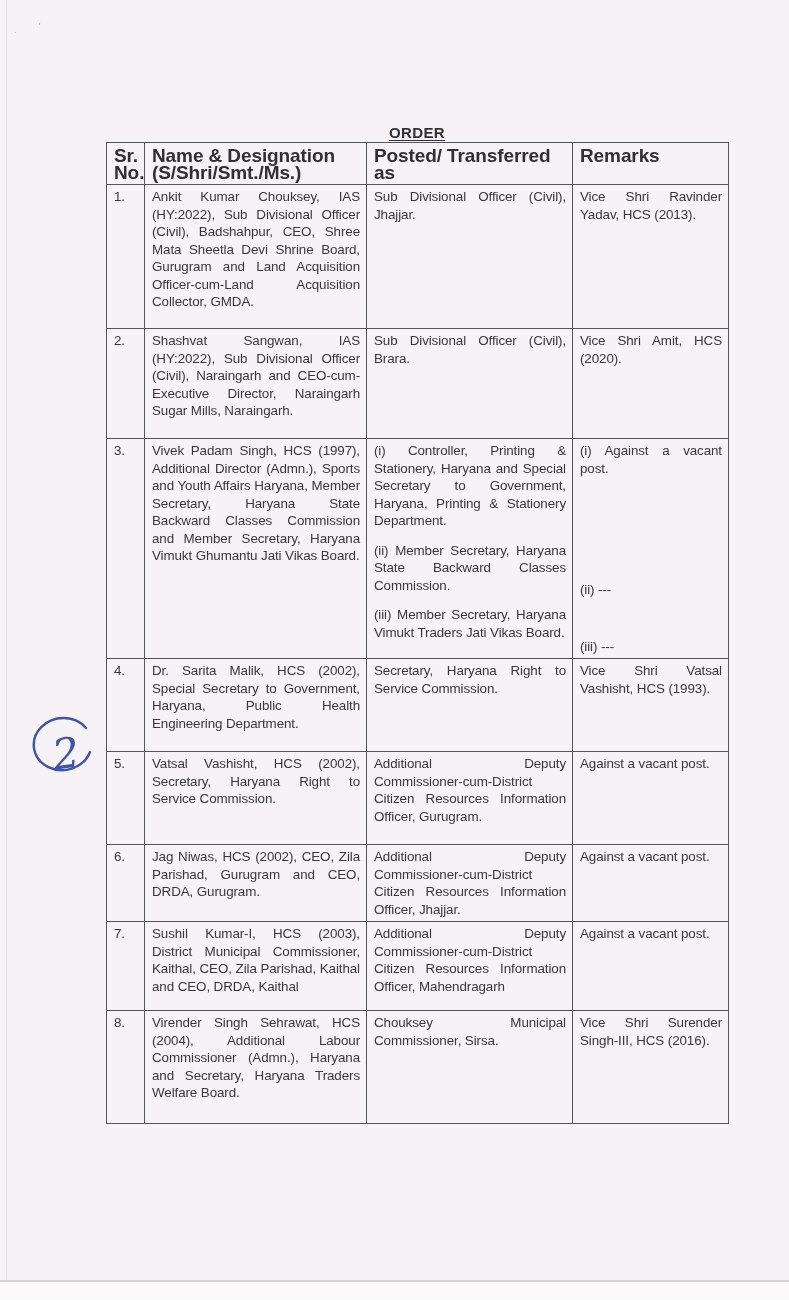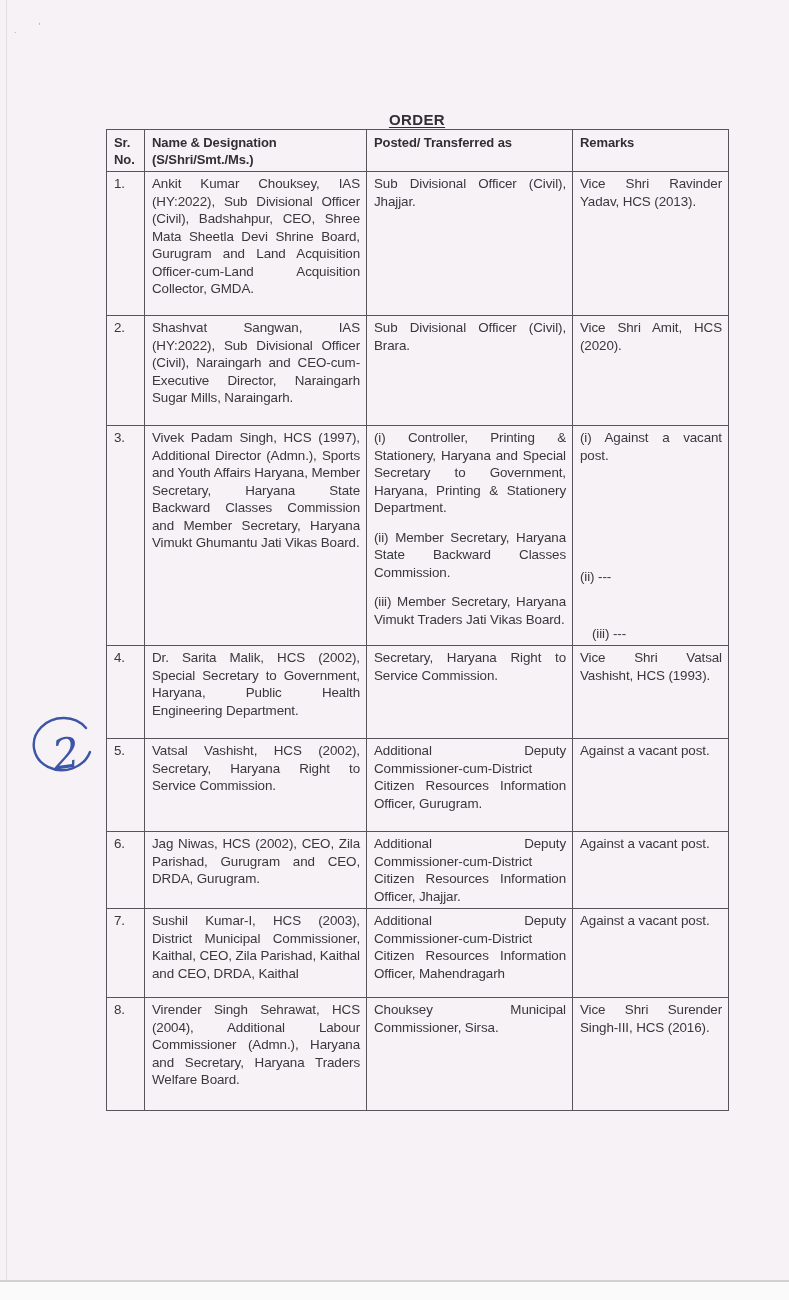--- a/index.html
+++ b/index.html
@@ -16,21 +16,21 @@
   .edge-bottom{position:absolute;left:0;top:1280px;width:789px;height:2px;background:#d4d0d3;}
   .below-edge{position:absolute;left:0;top:1282px;width:789px;height:18px;background:#fbfafb;}
   .speck{position:absolute;color:#aba4a8;font-size:9px;line-height:9px;}
   .speck.s1{left:14px;top:26px;}
   .speck.s2{left:38px;top:22px;transform:rotate(14deg);}
 
   
   .hand-mark{position:absolute;left:26px;top:708px;width:78px;height:84px;}
   .hand-mark svg{display:block;}
 
-  .content{position:absolute;left:106px;top:111px;width:622px;}
+  .content{position:absolute;left:106px;top:124px;width:622px;}
 
   .doc-title{
     text-align:center;
     font-weight:bold;
     font-size:15px;
     letter-spacing:.4px;
     color:#303036;
     text-decoration:underline;
     text-underline-offset:2px;
   }
@@ -60,41 +60,41 @@
   table.order-table th, table.order-table td{
     border:1.5px solid #55555b;
     vertical-align:top;
     padding:3px 6px 3px 7px;
     overflow:hidden;
   }
   table.order-table th{
     text-align:left;
     font-weight:bold;
     color:#2f2f35;
-    font-size:13px;
+    font-size:19px;
     line-height:17px;
     white-space:pre-line;
     padding-top:4px;
   }
   tr.hrow{height:39px;}
   tr.r1{height:144px;}
   tr.r2{height:110px;}
   tr.r3{height:214px;}
   tr.r4{height:93px;}
   tr.r5{height:93px;}
   tr.r6{height:73px;}
   tr.r7{height:89px;}
   tr.r8{height:113px;}
 
   td.col-sr{text-align:left;padding-left:8px;}
   td.col-name,td.col-posted,td.col-remarks{text-align:justify;}
   td .para{margin:0;}
   tr.r3 td.col-posted .para + .para{margin-top:12px;}
   tr.r3 td.col-remarks .para:nth-of-type(2){margin-top:104px;}
-  tr.r3 td.col-remarks .para:nth-of-type(3){margin-top:39px;margin-left:12px;}
+  tr.r3 td.col-remarks .para:nth-of-type(3){margin-top:39px;}
 </style>
 </head>
 <body>
 
 <div class="page">
 
   <div class="edge-left"></div>
   <div class="edge-bottom"></div>
   <div class="below-edge"></div>
   <span class="speck s1">.</span>

